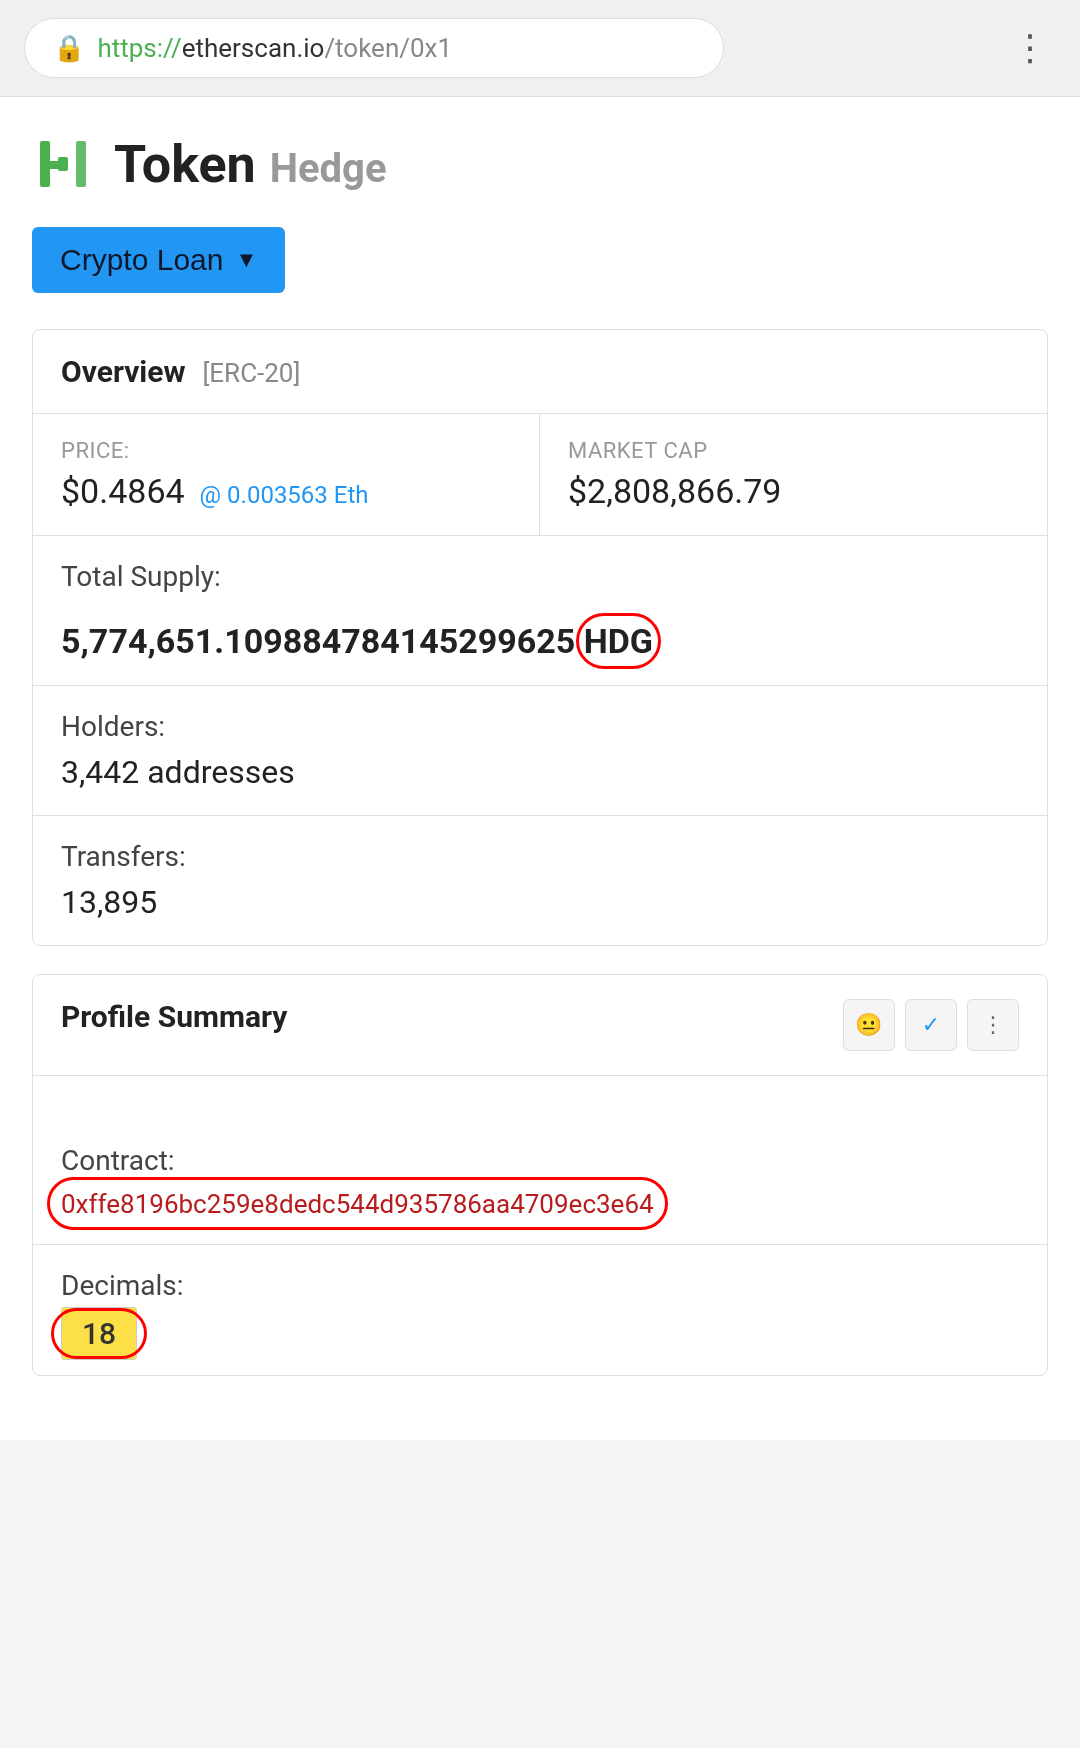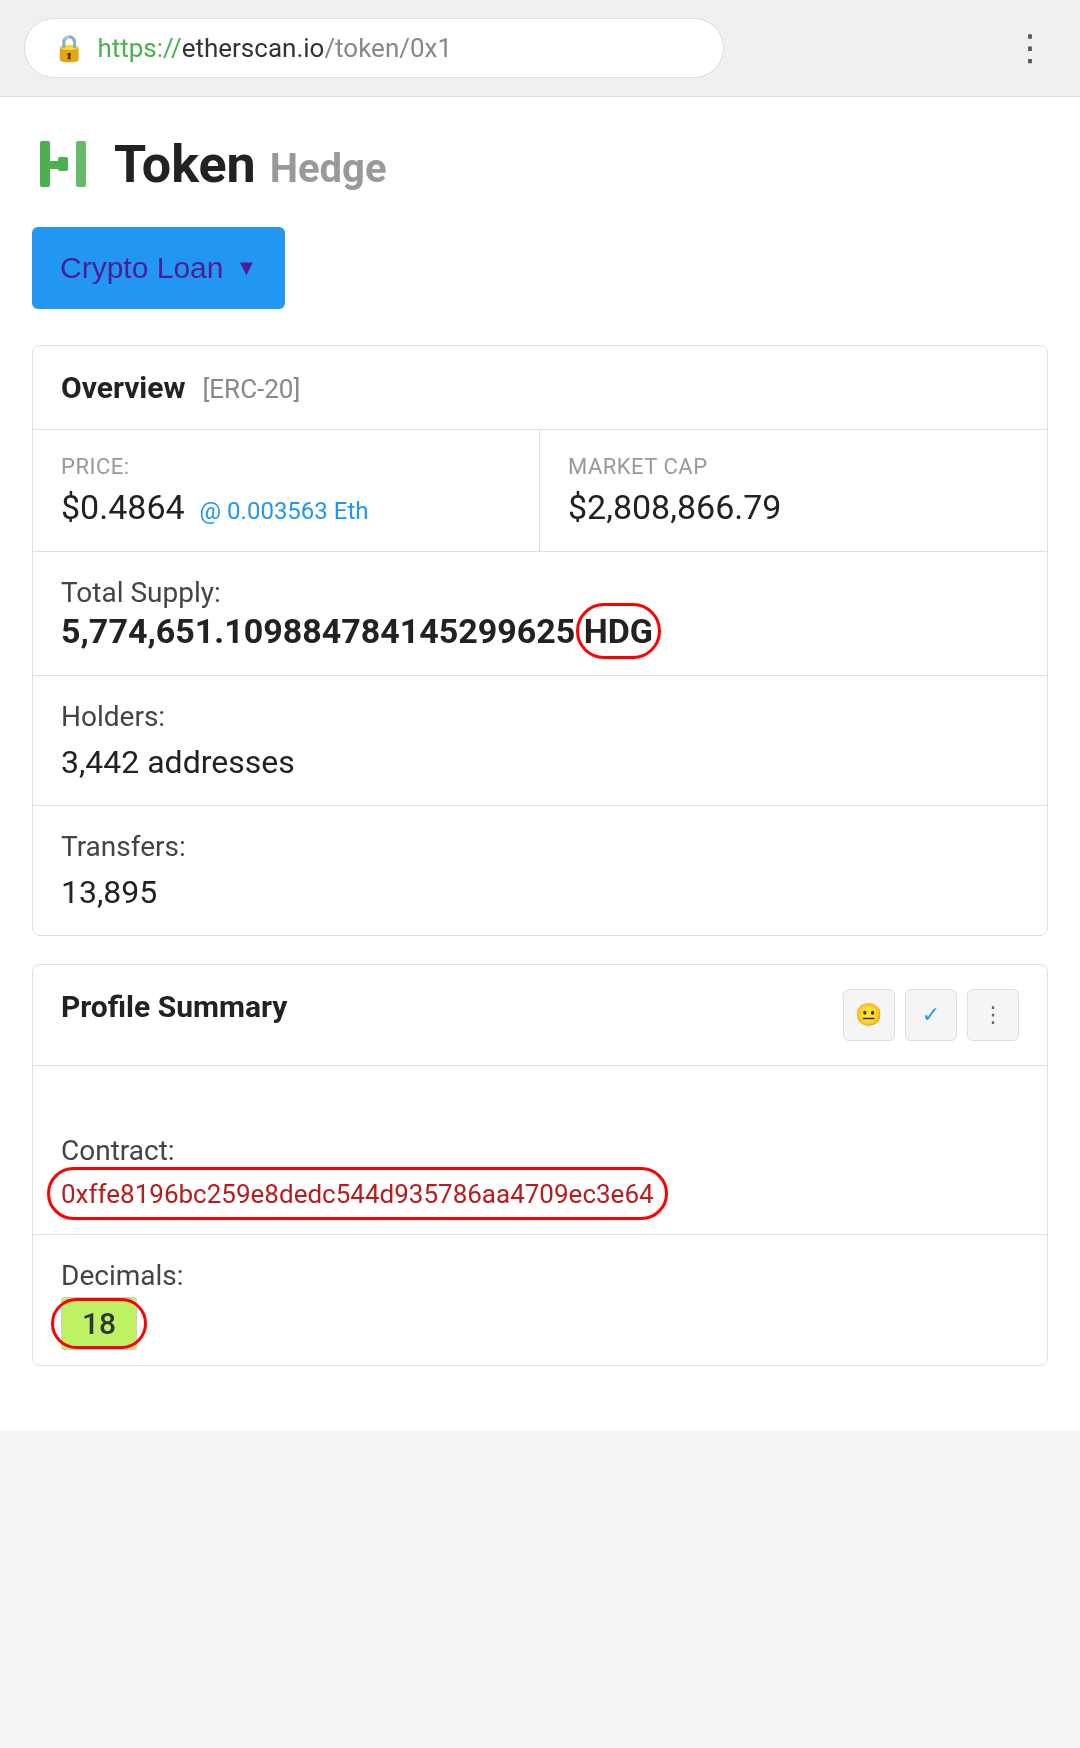--- a/index.html
+++ b/index.html
@@ -75,24 +75,24 @@
     }
     .token-subtitle {
       font-size: 40px;
       color: #999;
       font-weight: 700;
     }
 
     
     .crypto-loan-btn {
       background: #2196F3;
-      color: #4c1d95;
+      color: #0f172a;
       border: none;
       border-radius: 6px;
-      padding: 24px 28px;
+      padding: 16px 28px;
       font-size: 30px;
       cursor: pointer;
       display: inline-flex;
       align-items: center;
       gap: 12px;
       margin-bottom: 36px;
     }
     .crypto-loan-btn .chevron {
       font-size: 22px;
     }
@@ -158,21 +158,21 @@
       margin-left: 8px;
     }
     .cell-value-market {
       font-size: 34px;
       color: #222;
     }
 
     .supply-label {
       font-size: 28px;
       color: #444;
-      margin-bottom: 2px;
+      margin-bottom: 28px;
     }
     .supply-value {
       font-size: 34px;
       font-weight: 700;
       color: #222;
       position: relative;
       display: inline-block;
     }
     .hdg-circle {
       display: inline-block;
@@ -276,21 +276,21 @@
       margin-bottom: 14px;
     }
     .decimals-value-wrapper {
       position: relative;
       display: inline-block;
     }
     .decimals-value {
       font-size: 30px;
       color: #333;
       font-weight: 500;
-      background: #bef264;
+      background: #fde047;
       border: 1px solid #ccc;
       border-radius: 4px;
       padding: 8px 20px;
     }
     .decimals-value-wrapper::after {
       content: '';
       position: absolute;
       top: -8px;
       left: -10px;
       right: -10px;

